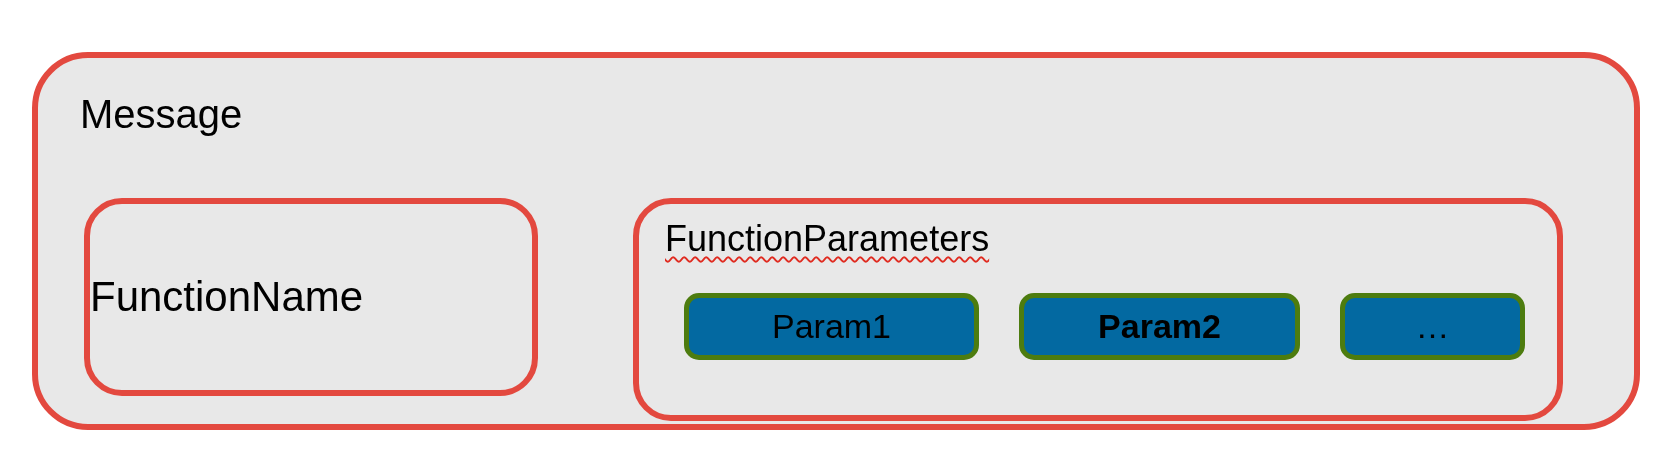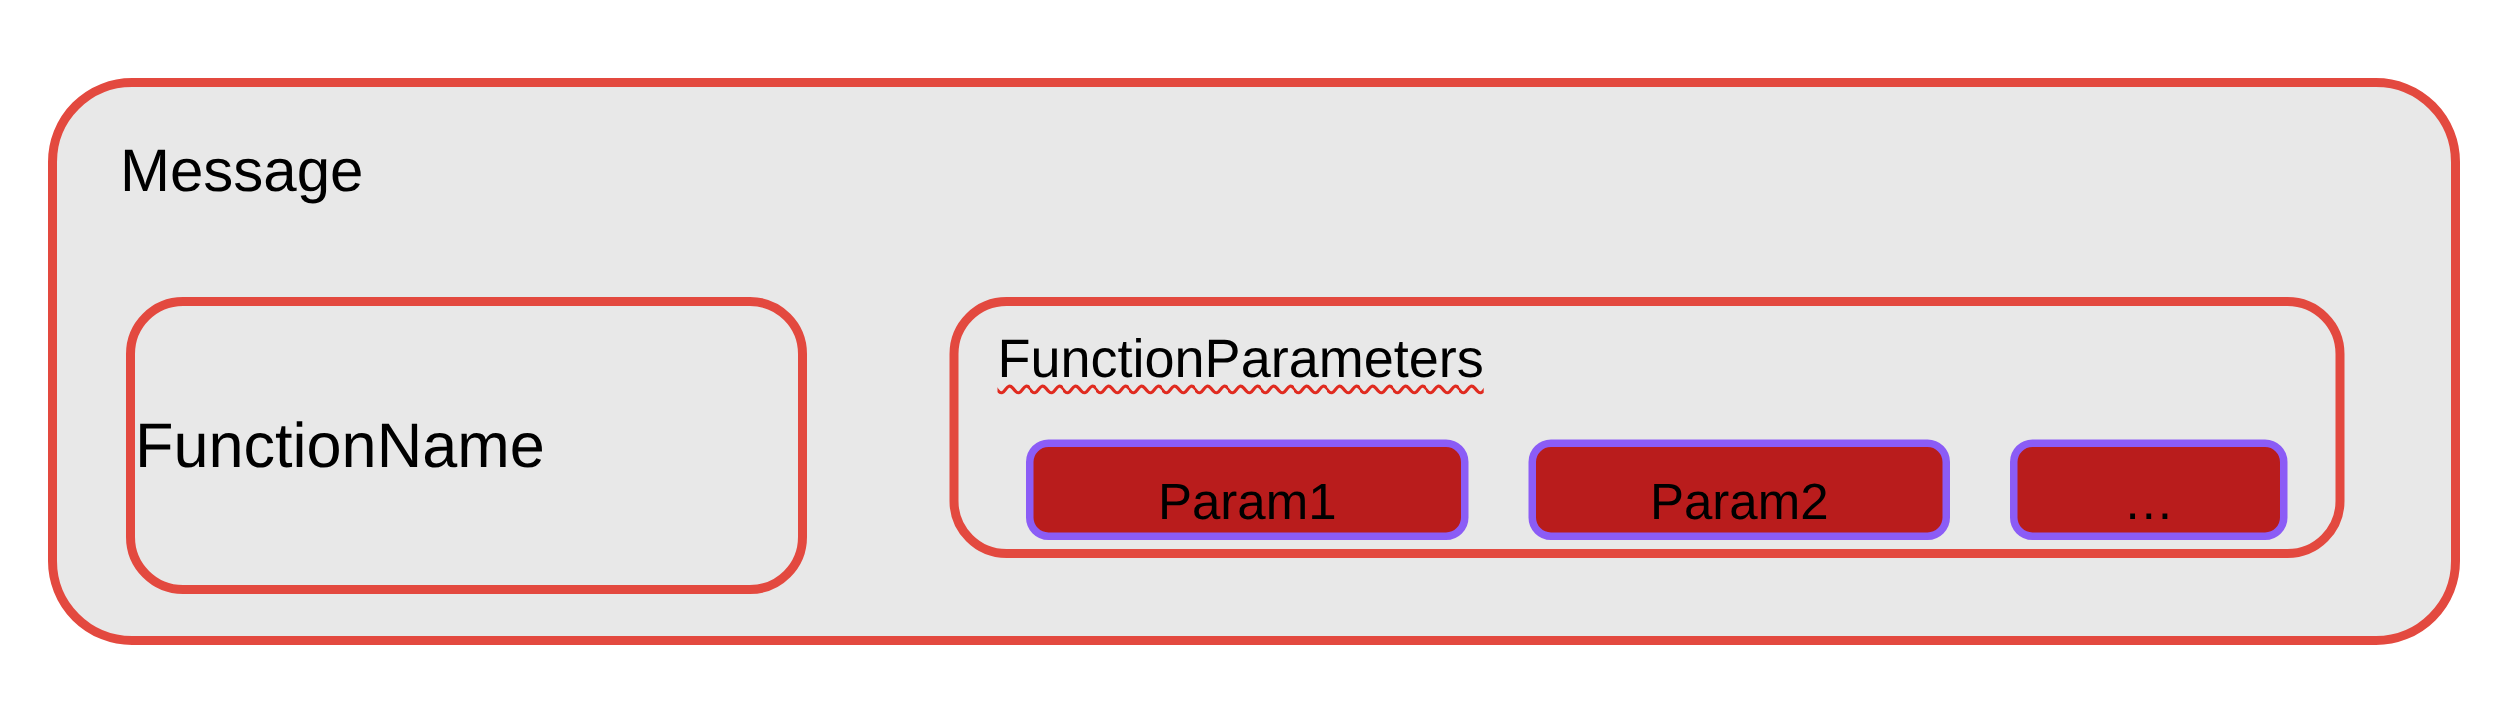--- a/index.html
+++ b/index.html
@@ -50,21 +50,21 @@
     justify-content: flex-start;
   }
   .fn-label {
     font-size: 42px;
     white-space: nowrap;
   }
   .fp-box {
     left: 595px;
     top: 140px;
     width: 930px;
-    height: 174px;
+    height: 223px;
     border-radius: 38px;
   }
   .fp-label {
     position: absolute;
     left: 26px;
     top: 13px;
     font-size: 36px;
     line-height: 1.2;
     white-space: nowrap;
   }
@@ -79,31 +79,31 @@
     position: absolute;
     left: 45px;
     top: 89px;
     display: flex;
     gap: 40px;
   }
   .param-box {
     position: relative;
     box-sizing: border-box;
     height: 67px;
-    background: #b91c1c;
-    border: 5px solid #8b5cf6;
+    background: #0369a1;
+    border: 5px solid #4d7c0f;
     border-radius: 15px;
     display: flex;
-    align-items: flex-end;
+    align-items: center;
     justify-content: center;
     font-size: 34px;
     white-space: nowrap;
   }
   .param-1 { width: 295px; }
-  .param-2 { width: 281px; }
+  .param-2 { width: 281px; font-weight: bold; }
   .param-3 { width: 185px; }
 </style>
 </head>
 <body>
 
 <div class="canvas">
 
   <div class="box message-box">
 
     <div class="message-label">Message</div>

